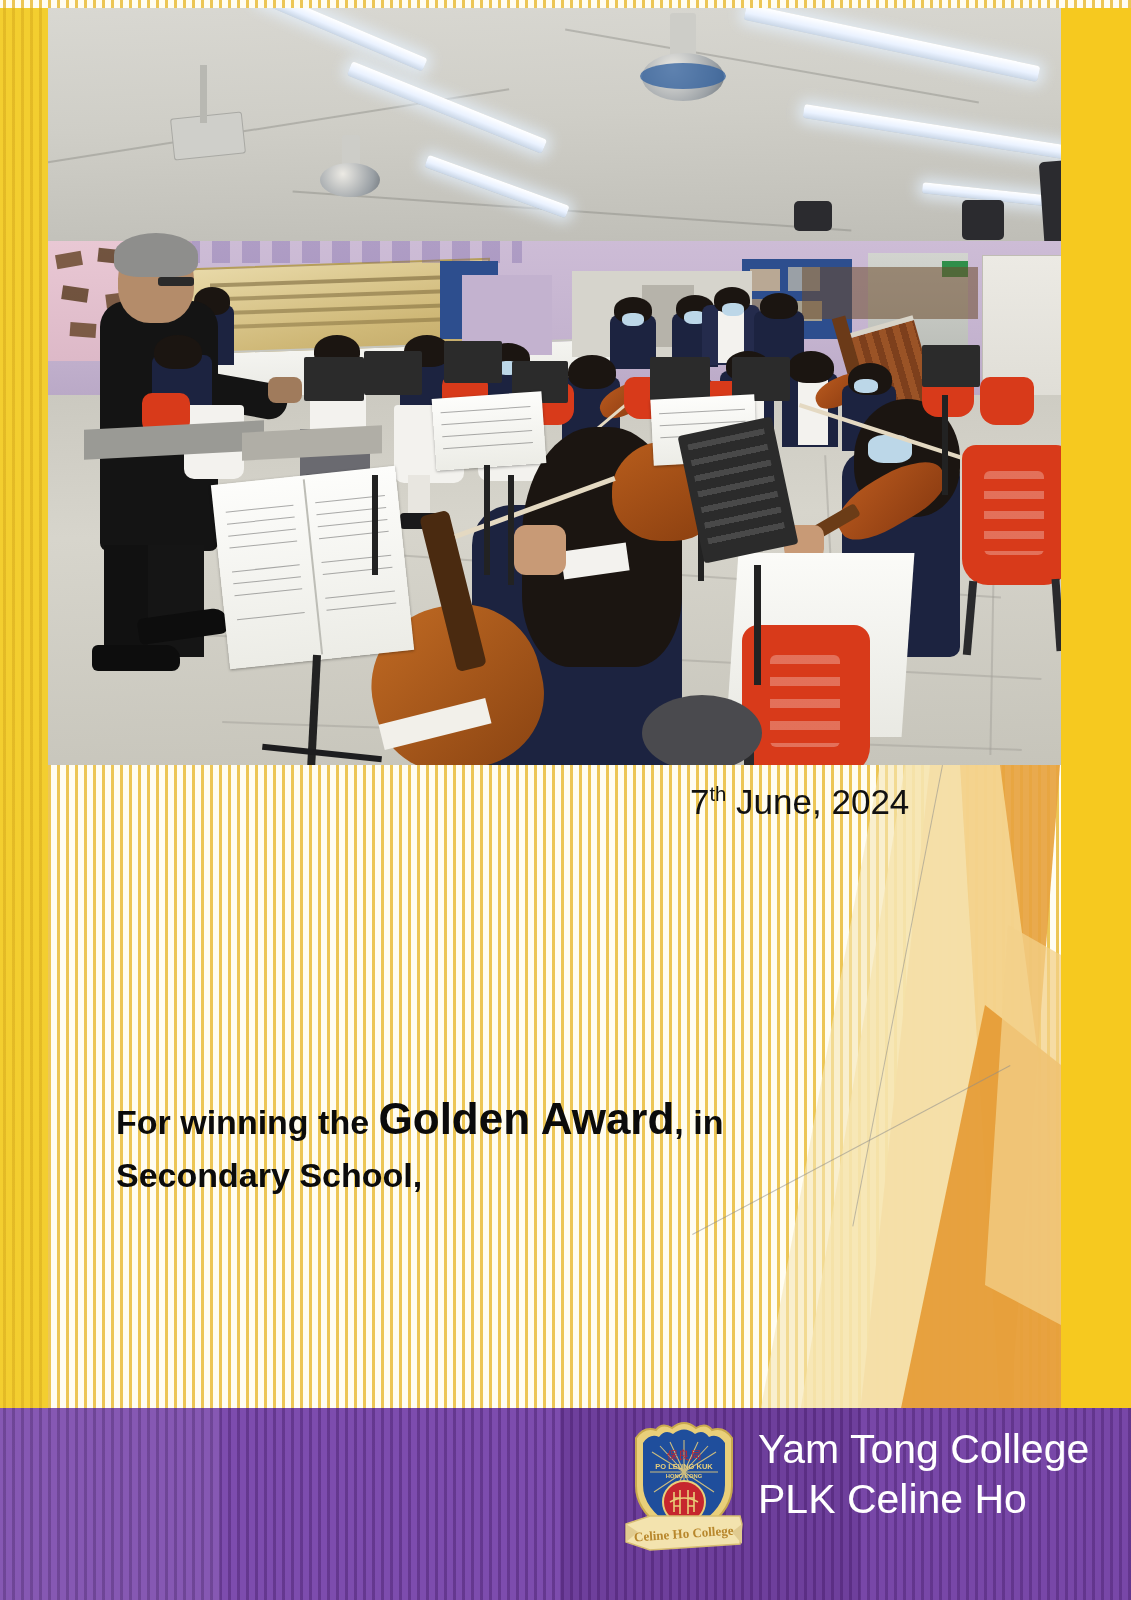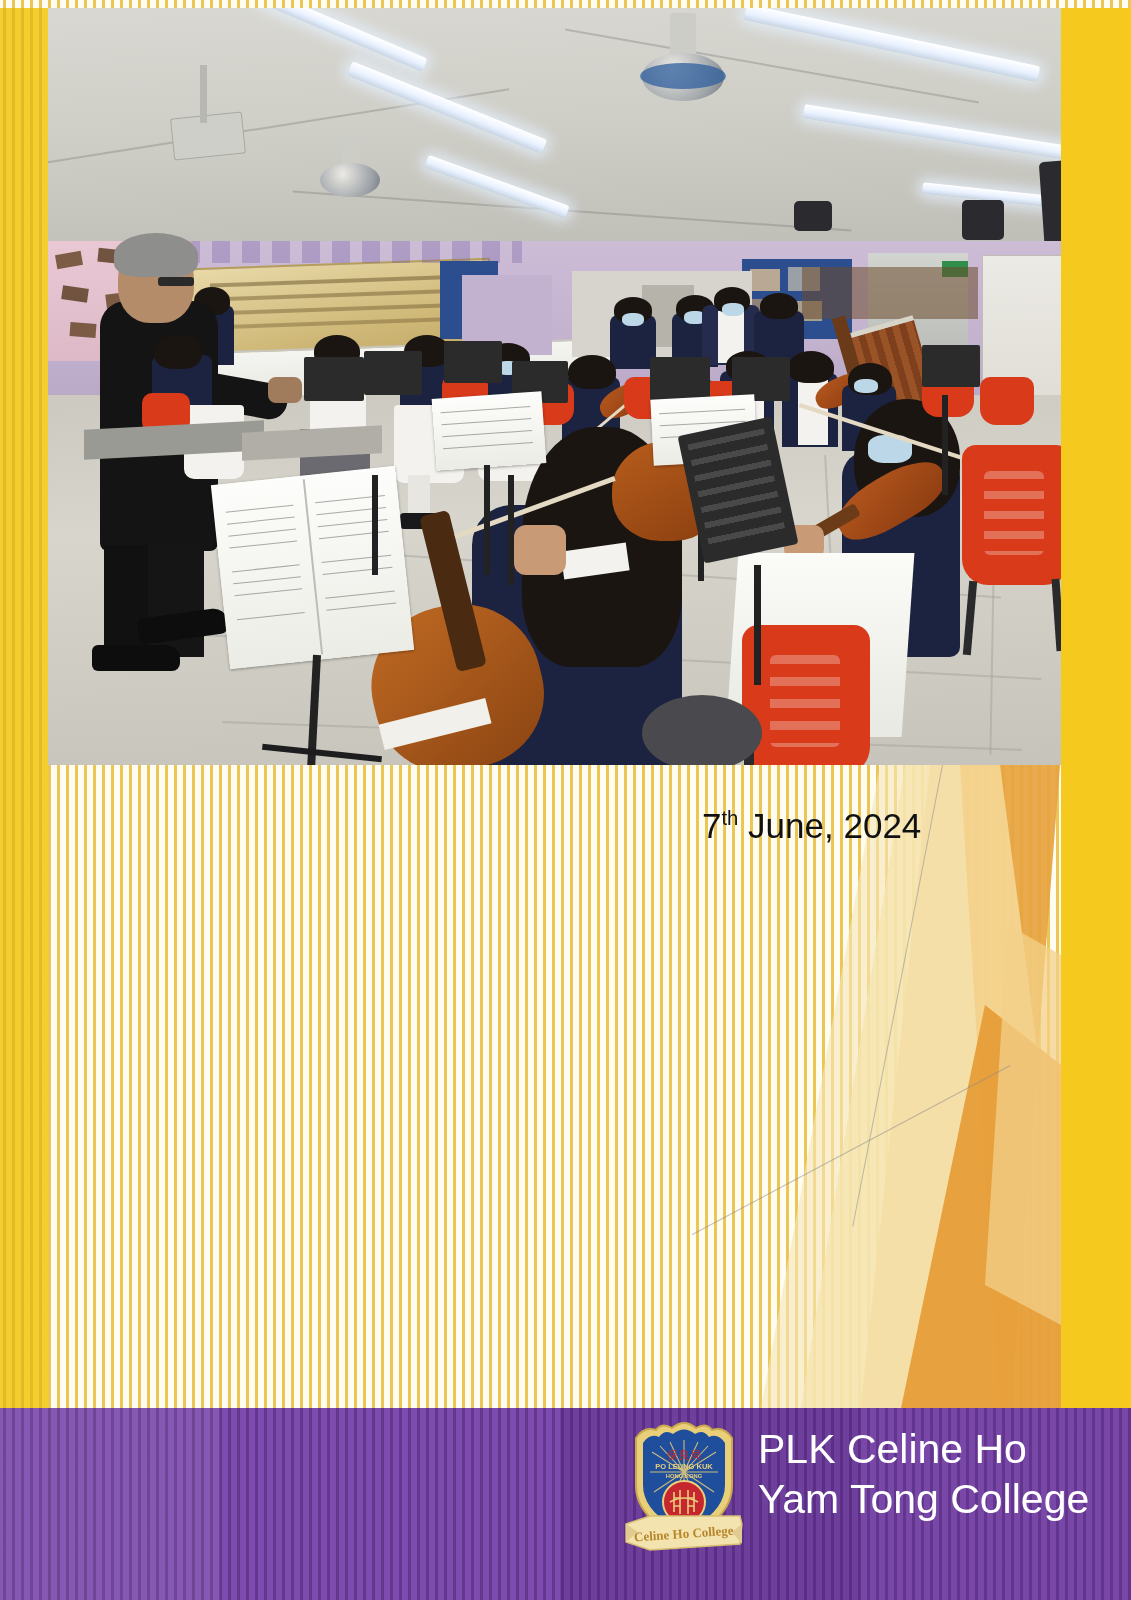--- a/index.html
+++ b/index.html
@@ -133,22 +133,22 @@
 
   .diagline{position:absolute;background:rgba(140,140,140,.55);
             transform-origin:top left;}
 
   
   .congrats{
     position:absolute; left:78px; top:784px; z-index:5;
     font-size:35px; color:#111; letter-spacing:.1px;
   }
   .datetxt{
-    position:absolute; left:690px; top:806px; z-index:5;
-    font-size:35px; color:#111;padding-left:12px;
+    position:absolute; left:690px; top:782px; z-index:5;
+    font-size:35px; color:#111;
   }
   .datetxt sup{font-size:.58em; vertical-align:super;}
 
   .bigtitle{
     position:absolute; left:110px; top:868px; z-index:5;
     font-family:"Liberation Serif", serif;
     font-size:128px; line-height:1.0; color:#000;
     letter-spacing:-1px;
   }
 
@@ -475,20 +475,22 @@
 
   <div class="frame-right"></div>
   <div class="frame-left dashtex-yellow"></div>
   <div class="frame-top dashtex"></div>
 
 
   <div class="datetxt"><span>7</span><sup>th</sup><span> June, 2024</span></div>
 
 
   <div class="body">
+    <div class="ln"><span class="b7">For winning the </span><span class="bigb">Golden Award</span><span class="b7">, in</span></div>
+    <div class="ln b7">Secondary School,</div>
   </div>
 
   <div class="footer dashtex-purple">
     <div class="f-left"></div>
     <div class="f-mid"></div>
     <div class="f-right"></div>
   </div>
 
   <div class="crest">
     <svg viewBox="0 0 124 150" width="124" height="150">
@@ -519,17 +521,17 @@
       </g>
 
       <path d="M4 112 L28 104 L118 104 L120 112 L118 132 L28 138 L4 130 Z" fill="#F3E3AE" stroke="#D8BE72" stroke-width="1.4"></path>
       <path d="M4 112 L16 120 L4 130 Z" fill="#E0CB90"></path>
       <path d="M120 112 L110 120 L120 132 Z" fill="#E0CB90"></path>
       <text x="62" y="126" text-anchor="middle" font-size="13" font-weight="bold" font-family="'Liberation Serif', serif" fill="#B8872C" transform="rotate(-4 62 126)">Celine Ho College</text>
     </svg>
   </div>
 
   <div class="schoolname">
+    <div>Yam Tong College</div>
     <div>PLK Celine Ho</div>
-    <div>Yam Tong College</div>
   </div>
 
 </div>
 
 </body></html>

